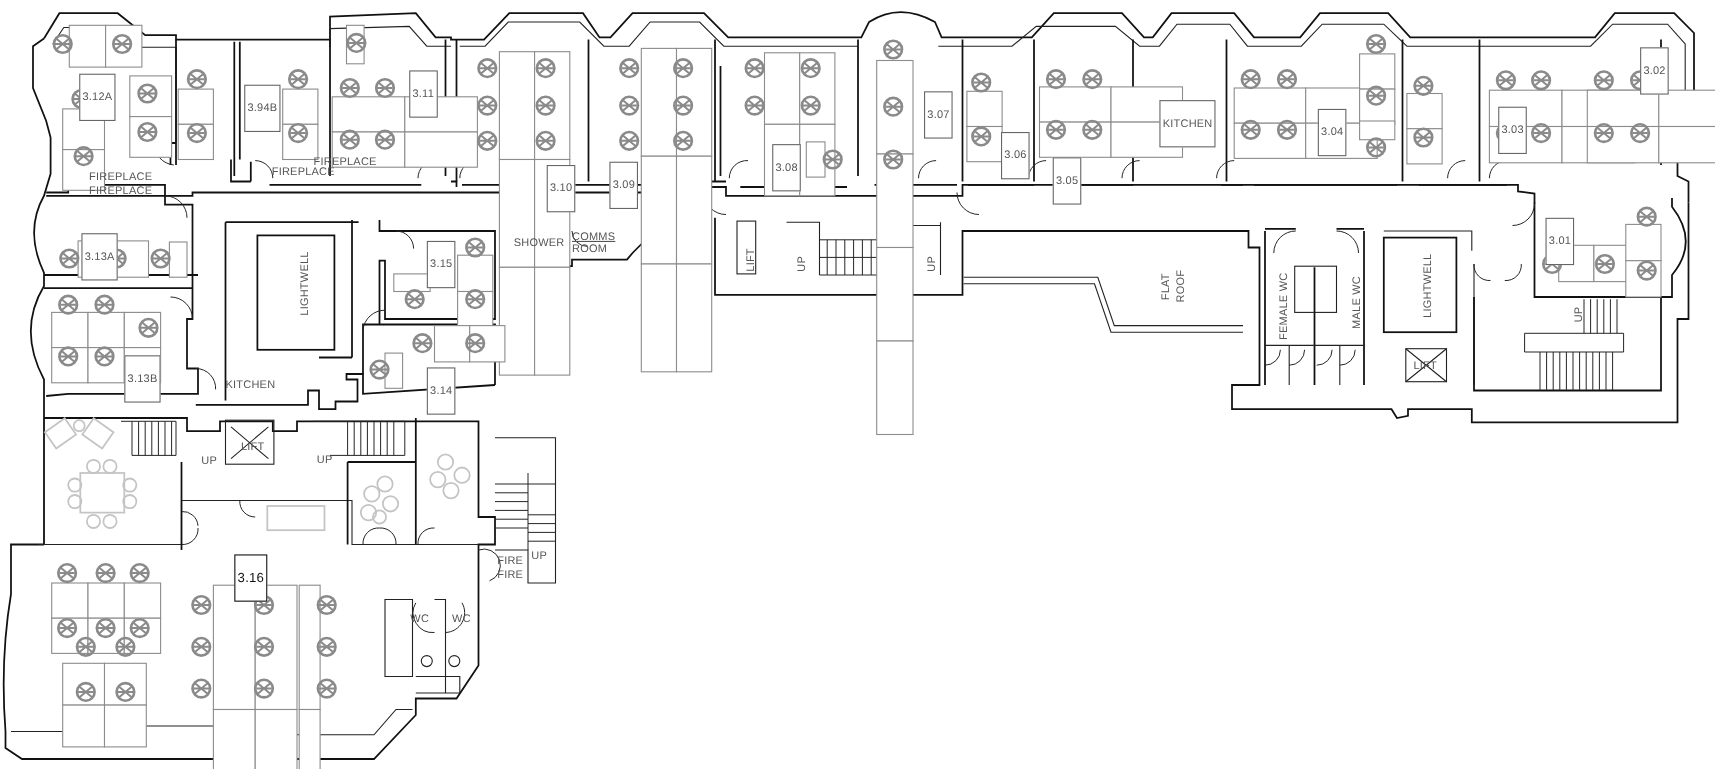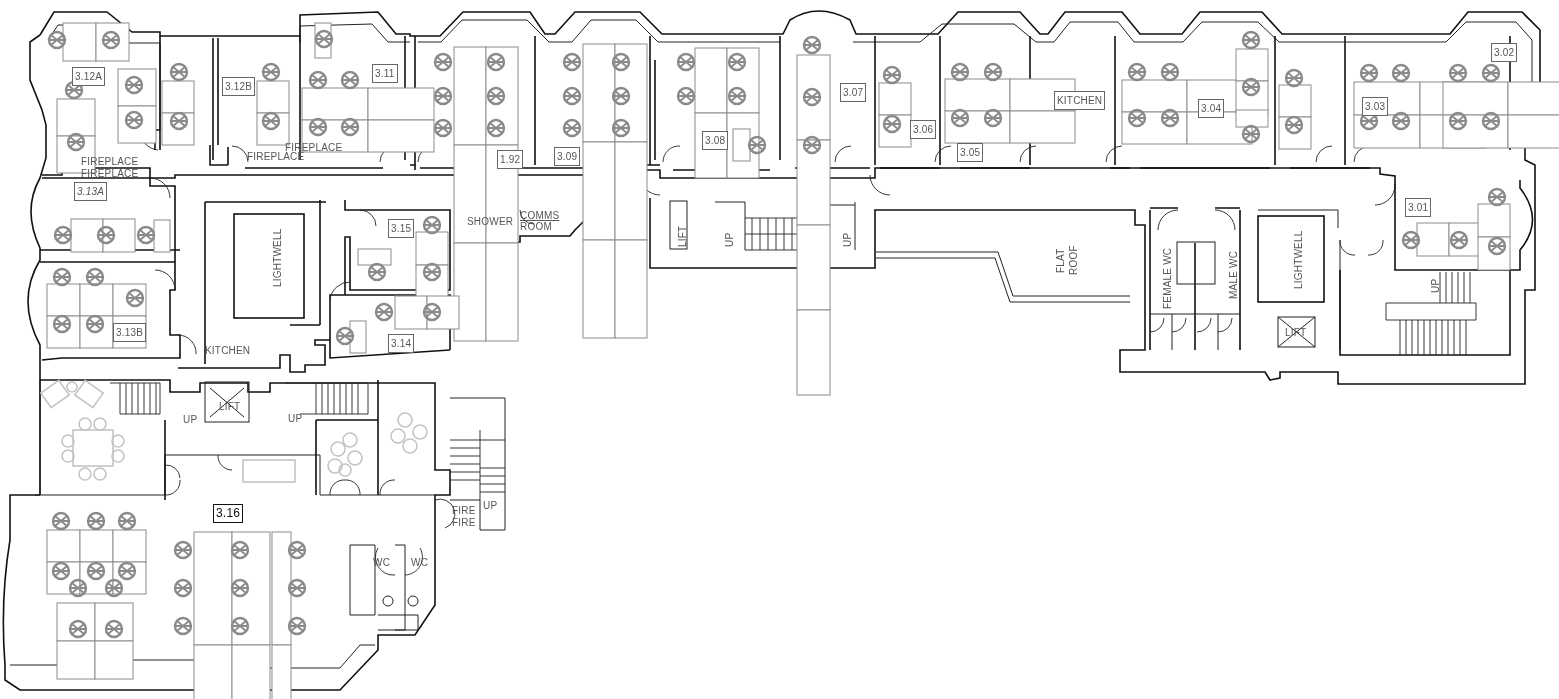--- a/index.html
+++ b/index.html
@@ -7,21 +7,21 @@
   #plan { position: absolute; left: 0; top: 0; width: 1559px; height: 699px; }
   .wall { fill: none; stroke: #111; stroke-width: 1.6; }
   .wall-thin { fill: none; stroke: #222; stroke-width: 1; }
   .desk { fill: #fff; stroke: #8c8c8c; stroke-width: 1; }
   .chair-ring { fill: none; stroke: #8a8a8a; stroke-width: 2.4; }
   .chair-x { stroke: #8a8a8a; stroke-width: 1.8; }
   .door { fill: none; stroke: #222; stroke-width: 0.9; }
   .stair { fill: none; stroke: #222; stroke-width: 0.9; }
   .furn { fill: none; stroke: #c4c4c4; stroke-width: 1.6; }
   .lbl { position: absolute; font-size: 10px; color: #555; white-space: nowrap; line-height: 11px; letter-spacing: 0.2px; }
-  .lbl.boxed { border: 1px solid #666; padding: 3px 2px; background: #fff; color: #555; }
+  .lbl.boxed { border: 1px solid #666; padding: 15px 2px; background: #fff; color: #555; }
   .lbl.boxed.dark { border-color: #111; color: #111; font-size: 12px; }
   .lbl.vert { transform: rotate(-90deg); transform-origin: left top; }
 </style>
 </head>
 <body>
 
 <svg id="plan" viewBox="0 0 1559 699" xmlns="http://www.w3.org/2000/svg">
 
   <g>
     <path class="wall" d="M40,35 L54,12 L107,12 L132,32 L160,32 L160,36 L300,36 L300,15 L378,12 L396,34 L410,34 L410,36 L440,36 L463,12 L530,12 L545,34 L555,34 L575,12 L640,12 L662,34 L783,34 L790,20 Q818,2 850,20 L856,34 L920,34 L938,34 L958,12 L1020,12 L1040,34 L1048,34 L1065,12 L1122,12 L1140,34 L1182,34 L1200,12 L1262,12 L1282,34 L1450,34 L1468,12 L1522,12 L1540,30 L1540,100 L1525,110 L1525,160 L1535,165 L1535,184"></path>
@@ -666,25 +666,25 @@
 <div id="labels">
     <span class="lbl boxed" style="left: 1405px; top: 198px;">3.01</span>
     <span class="lbl boxed" style="left: 1491px; top: 43px;">3.02</span>
     <span class="lbl boxed" style="left: 1319px; top: 97px; margin-left: 43px;">3.03</span>
     <span class="lbl boxed" style="left: 1198px; top: 99px;">3.04</span>
     <span class="lbl boxed" style="left: 957px; top: 143px;">3.05</span>
     <span class="lbl boxed" style="left: 910px; top: 120px;">3.06</span>
     <span class="lbl boxed" style="left: 840px; top: 83px;">3.07</span>
     <span class="lbl boxed" style="left: 702px; top: 131px;">3.08</span>
     <span class="lbl boxed" style="left: 554px; top: 147px;">3.09</span>
-    <span class="lbl boxed" style="left: 497px; top: 150px;">1.92</span>
+    <span class="lbl boxed" style="left: 497px; top: 150px;">3.10</span>
     <span class="lbl boxed" style="left: 372px; top: 64px;">3.11</span>
     <span class="lbl boxed" style="left: 72px; top: 67px;">3.12A</span>
-    <span class="lbl boxed" style="left: 222px; top: 77px;">3.12B</span>
-    <span class="lbl boxed" style="left: 74px; top: 182px; font-style: italic;">3.13A</span>
+    <span class="lbl boxed" style="left: 222px; top: 77px;">3.94B</span>
+    <span class="lbl boxed" style="left: 74px; top: 212px;">3.13A</span>
     <span class="lbl boxed" style="left: 113px; top: 323px;">3.13B</span>
     <span class="lbl boxed" style="left: 388px; top: 334px;">3.14</span>
     <span class="lbl boxed" style="left: 388px; top: 219px;">3.15</span>
     <span class="lbl boxed dark" style="left: 213px; top: 504px;">3.16</span>
     <span class="lbl boxed" style="left: 1054px; top: 91px;">KITCHEN</span>
     <span class="lbl " style="left: 81px; top: 156px;">FIREPLACE</span>
     <span class="lbl " style="left: 81px; top: 168px;">FIREPLACE</span>
     <span class="lbl " style="left: 247px; top: 151px;">FIREPLACE</span>
     <span class="lbl " style="left: 285px; top: 142px;">FIREPLACE</span>
     <span class="lbl " style="left: 205px; top: 345px;">KITCHEN</span>

